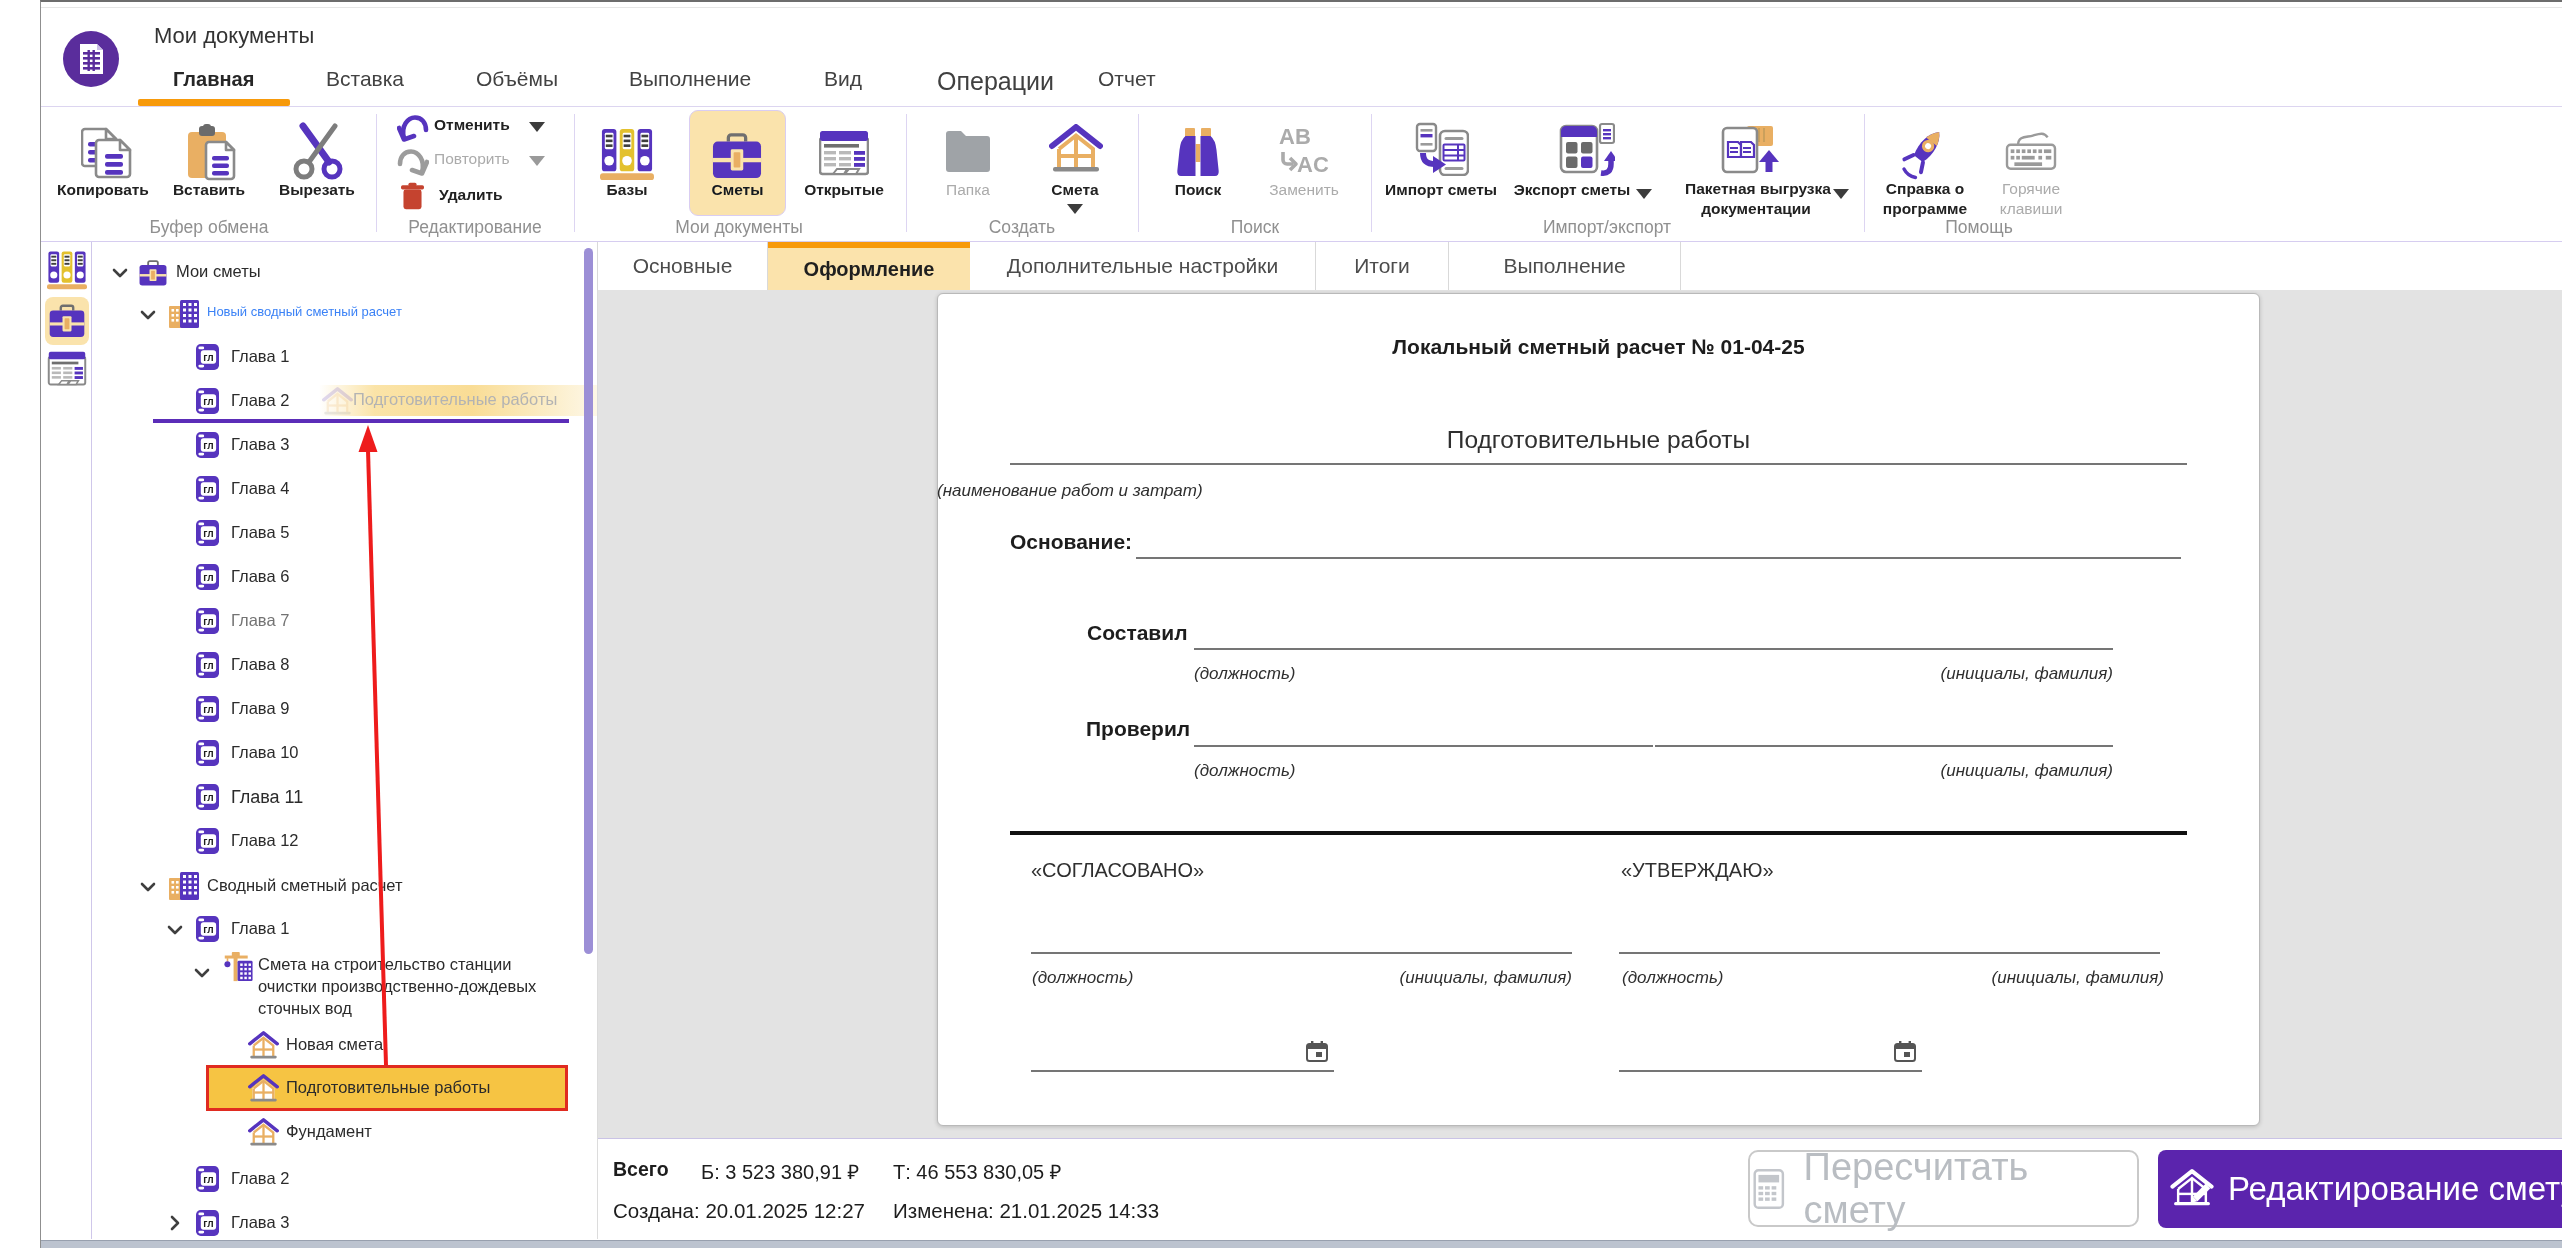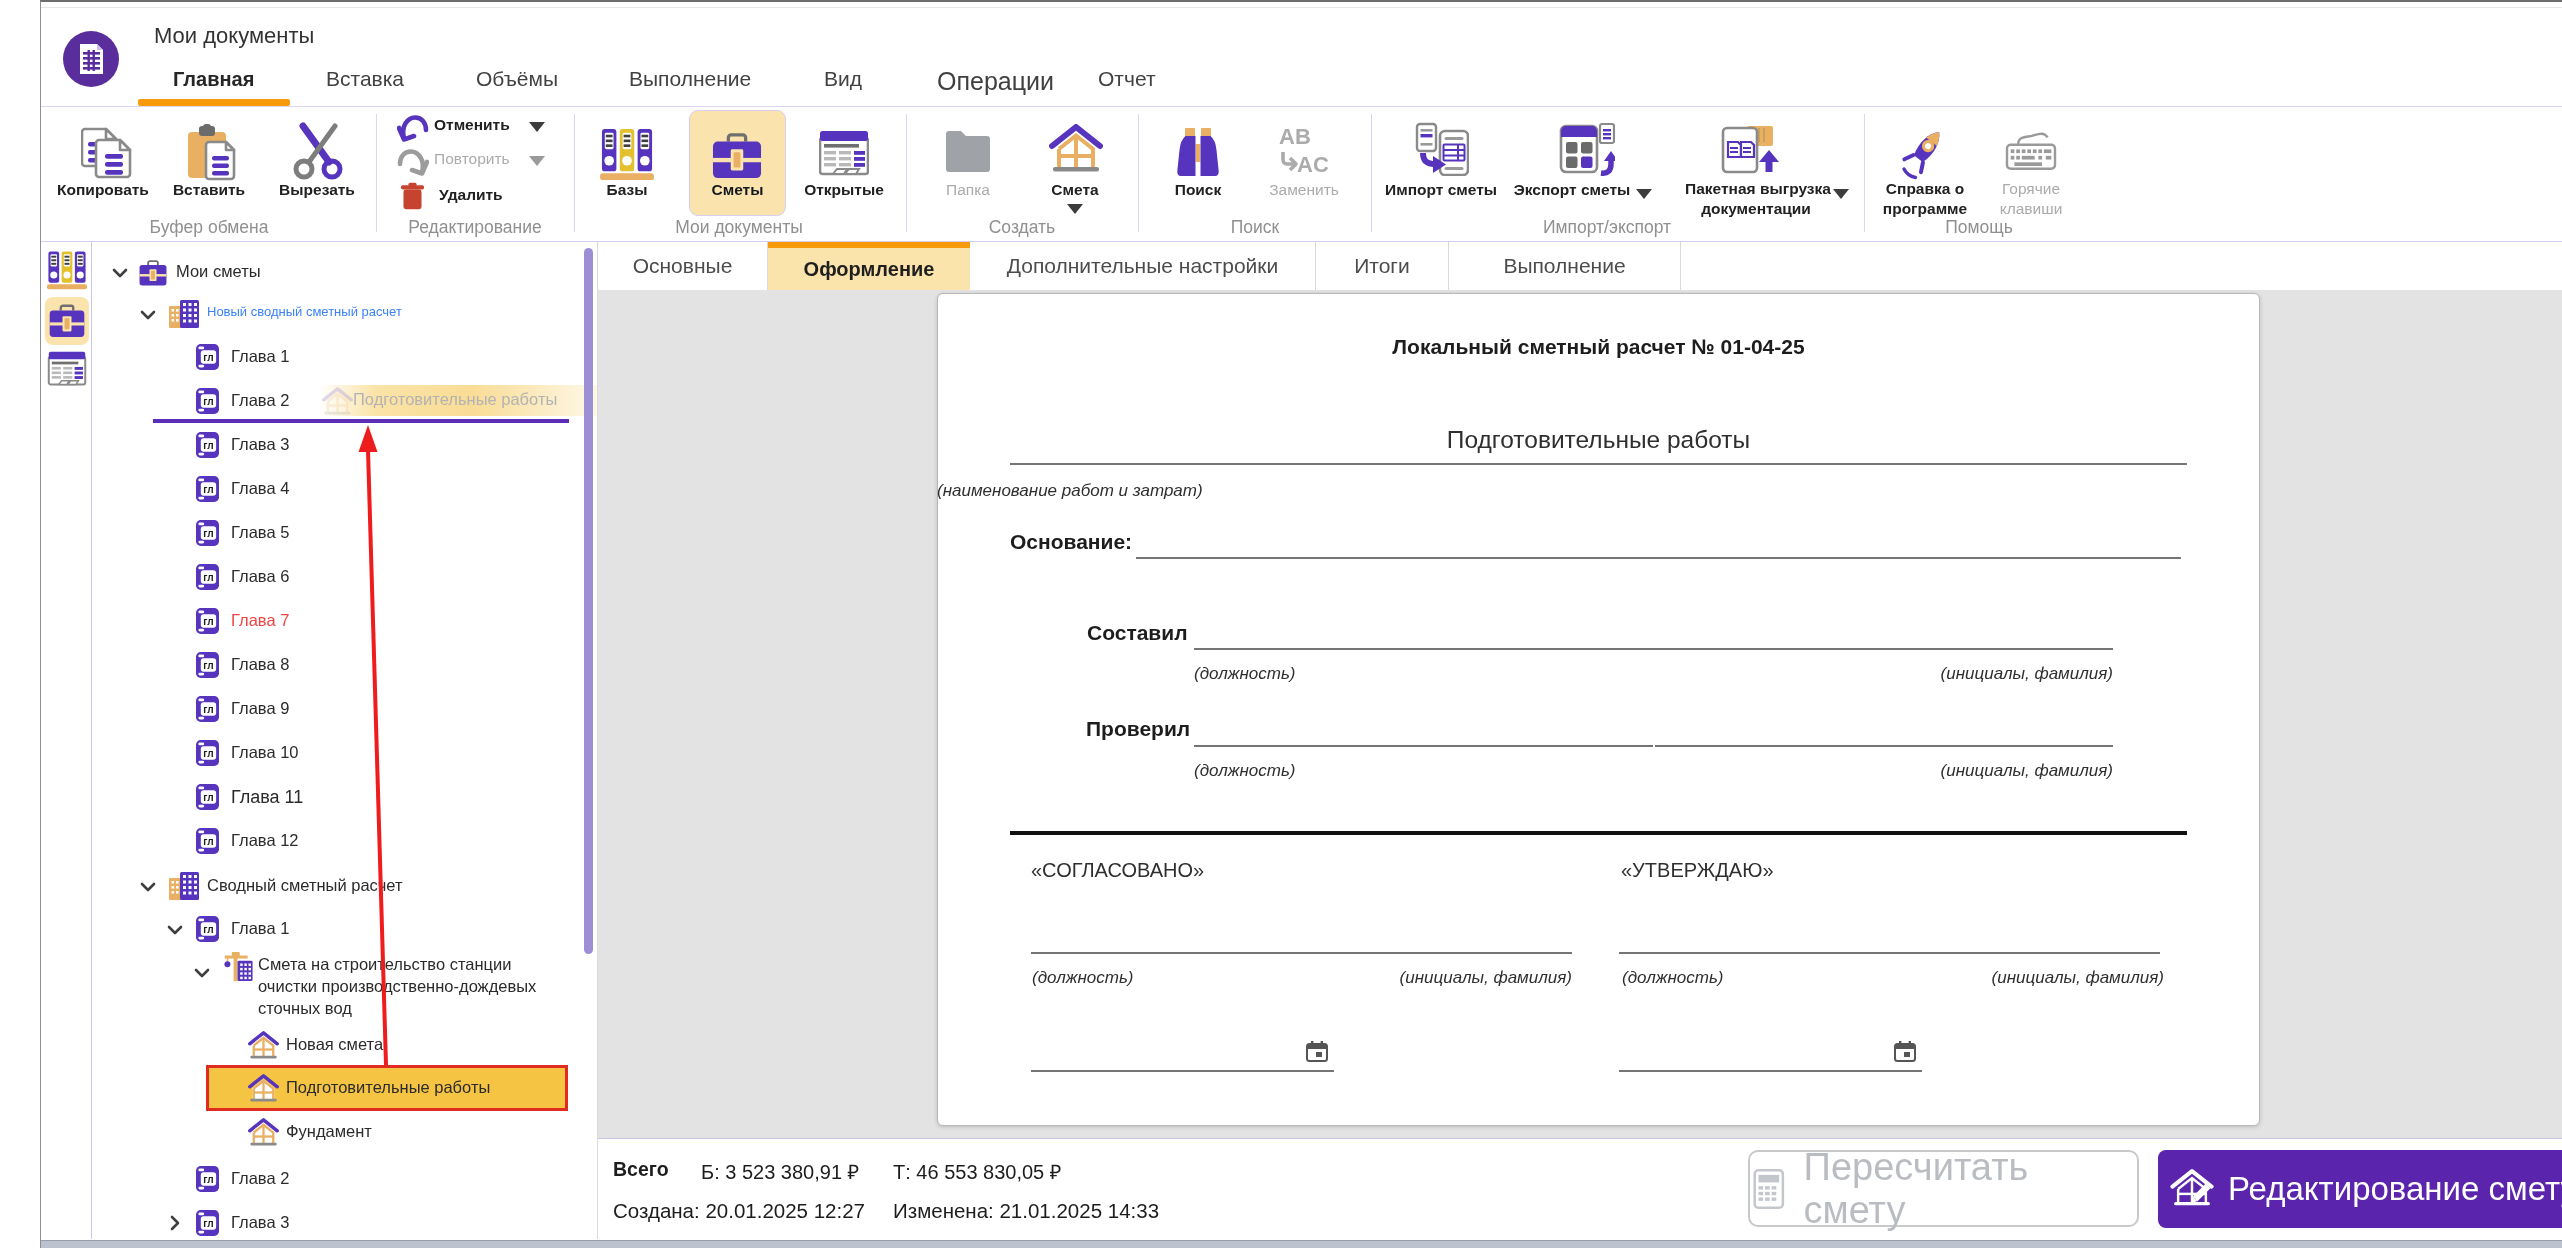--- a/index.html
+++ b/index.html
@@ -432,21 +432,21 @@
 <text x="13" y="17.5" text-anchor="middle" font-family="Liberation Sans,sans-serif" font-size="10.5" font-weight="700" fill="#1e1e1e">гл</text>
 </svg>
 <div class="abs nw" style="left:190px;top:565px;font-size:16.5px;color:#2b2b2b">Глава 6</div>
 <svg class="abs" style="left:155px;top:606px" width="23" height="26" viewBox="0 0 24 27">
 <rect x="0" y="0" width="24" height="27" rx="5" fill="#5634BE"></rect>
 <rect x="2.5" y="2.5" width="6" height="3" rx="1.5" fill="#fff"></rect>
 <rect x="2.5" y="21.5" width="6" height="3" rx="1.5" fill="#fff"></rect>
 <rect x="5" y="6.5" width="16" height="14" rx="3" fill="#fff"></rect>
 <text x="13" y="17.5" text-anchor="middle" font-family="Liberation Sans,sans-serif" font-size="10.5" font-weight="700" fill="#1e1e1e">гл</text>
 </svg>
-<div class="abs nw" style="left:190px;top:609px;font-size:16.5px;color:#ef4444">Глава 7</div>
+<div class="abs nw" style="left:190px;top:609px;font-size:16.5px;color:#737373">Глава 7</div>
 <svg class="abs" style="left:155px;top:650px" width="23" height="26" viewBox="0 0 24 27">
 <rect x="0" y="0" width="24" height="27" rx="5" fill="#5634BE"></rect>
 <rect x="2.5" y="2.5" width="6" height="3" rx="1.5" fill="#fff"></rect>
 <rect x="2.5" y="21.5" width="6" height="3" rx="1.5" fill="#fff"></rect>
 <rect x="5" y="6.5" width="16" height="14" rx="3" fill="#fff"></rect>
 <text x="13" y="17.5" text-anchor="middle" font-family="Liberation Sans,sans-serif" font-size="10.5" font-weight="700" fill="#1e1e1e">гл</text>
 </svg>
 <div class="abs nw" style="left:190px;top:653px;font-size:16.5px;color:#2b2b2b">Глава 8</div>
 <svg class="abs" style="left:155px;top:694px" width="23" height="26" viewBox="0 0 24 27">
 <rect x="0" y="0" width="24" height="27" rx="5" fill="#5634BE"></rect>

